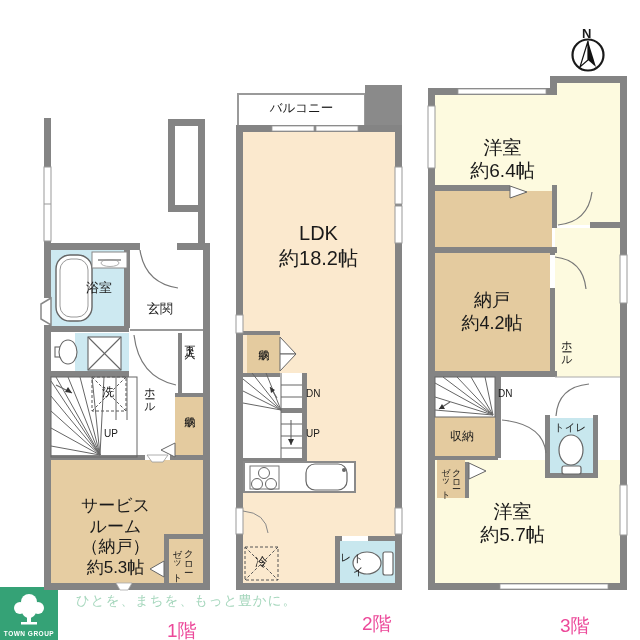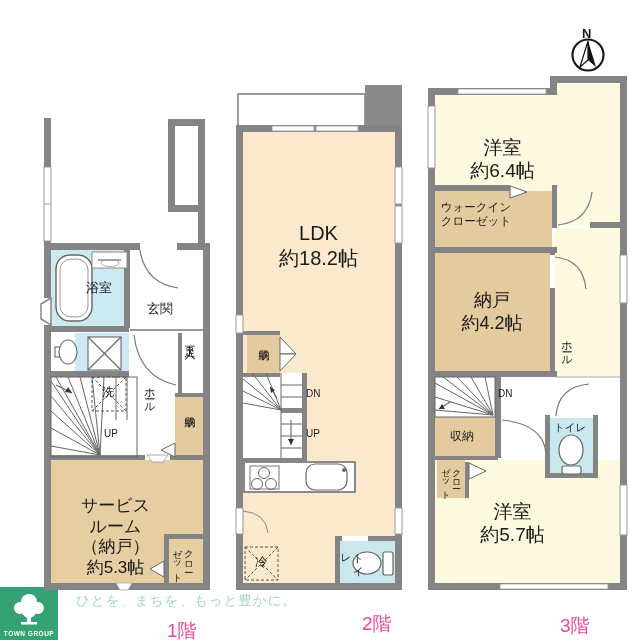--- a/index.html
+++ b/index.html
@@ -261,33 +261,32 @@
 <div class="lbl vert" style="left:183px;top:407px;font-size:11px;height:40px;">収納</div>
 <div class="lbl" style="left:104px;top:428px;font-size:10px;">UP</div>
 <div class="lbl center" style="left:53px;top:496px;width:125px;font-size:17px;line-height:1.22;">サービス
 ルーム
 （納戸）
 約5.3帖</div>
 <div class="lbl vert" style="left:172px;top:543px;font-size:9.5px;height:38px;line-height:1.2;">クロー
 ゼット</div>
 <div class="lbl floor-tag" style="left:167px;top:592px;">1階</div>
 
+<div class="lbl center" style="left:238px;top:101px;width:127px;font-size:12.5px;">バルコニー</div>
 <div class="lbl center" style="left:266px;top:221px;width:105px;font-size:20px;line-height:1.25;">LDK
 約18.2帖</div>
 <div class="lbl vert" style="left:257px;top:340px;font-size:11px;height:30px;">収納</div>
 <div class="lbl" style="left:306px;top:388px;font-size:10px;">DN</div>
 <div class="lbl" style="left:306px;top:428px;font-size:10px;">UP</div>
 <div class="lbl" style="left:255px;top:555px;font-size:12.5px;">冷</div>
 <div class="lbl vert" style="left:340px;top:546px;font-size:10.5px;height:34px;">トイレ</div>
 <div class="lbl floor-tag" style="left:362px;top:585px;">2階</div>
 
 <div class="lbl center" style="left:455px;top:136px;width:95px;font-size:19px;line-height:1.22;">洋室
 約6.4帖</div>
-<div class="lbl center" style="left:434px;top:200px;width:84px;font-size:11.5px;line-height:1.22;">ウォークイン
-クローゼット</div>
 <div class="lbl center" style="left:452px;top:289px;width:80px;font-size:18px;line-height:1.25;">納戸
 約4.2帖</div>
 <div class="lbl vert" style="left:560px;top:333px;font-size:11px;height:42px;">ホール</div>
 <div class="lbl" style="left:498px;top:388px;font-size:10px;">DN</div>
 <div class="lbl" style="left:450px;top:429px;font-size:12px;">収納</div>
 <div class="lbl vert" style="left:440px;top:462px;font-size:9px;height:36px;line-height:1.2;">クロー
 ゼット</div>
 <div class="lbl" style="left:554px;top:421px;font-size:10.5px;">トイレ</div>
 <div class="lbl center" style="left:465px;top:500px;width:95px;font-size:19px;line-height:1.22;">洋室
 約5.7帖</div>

